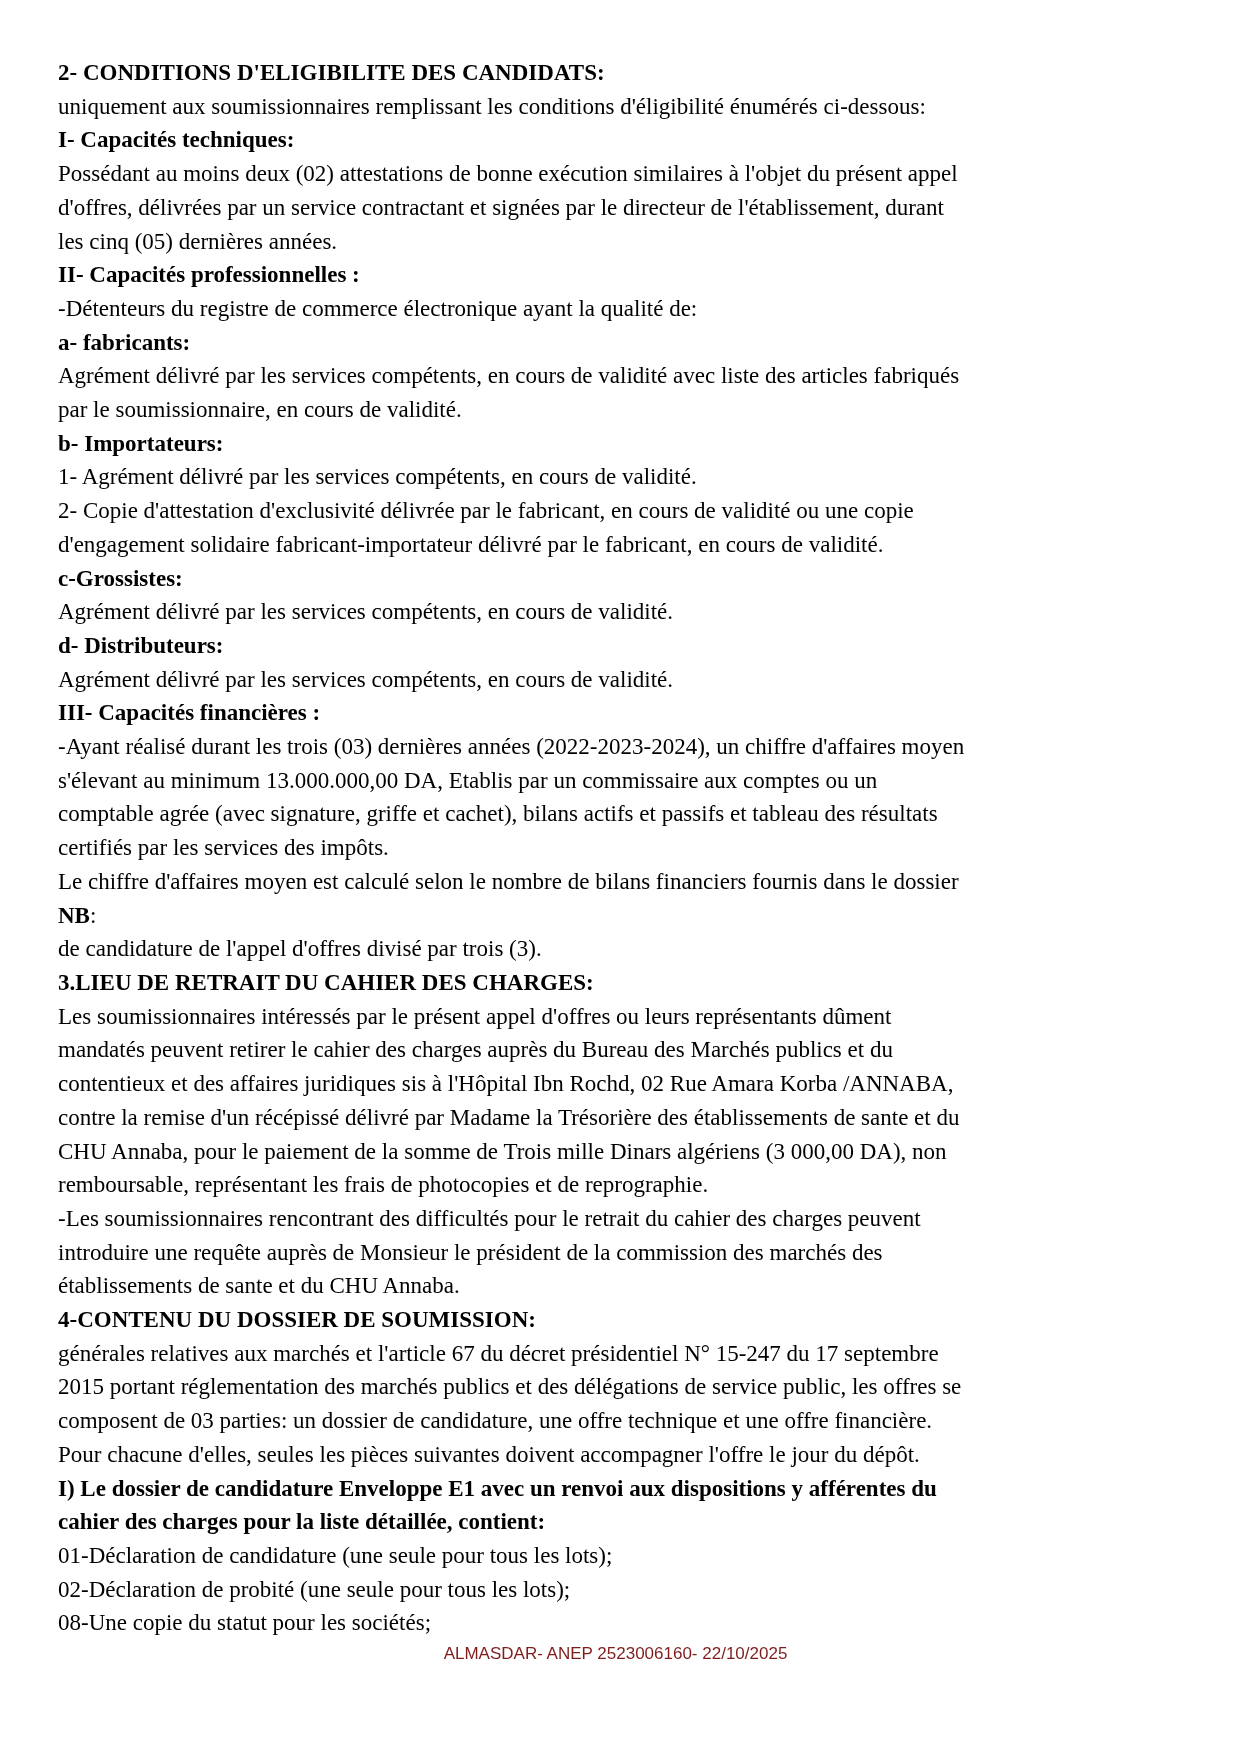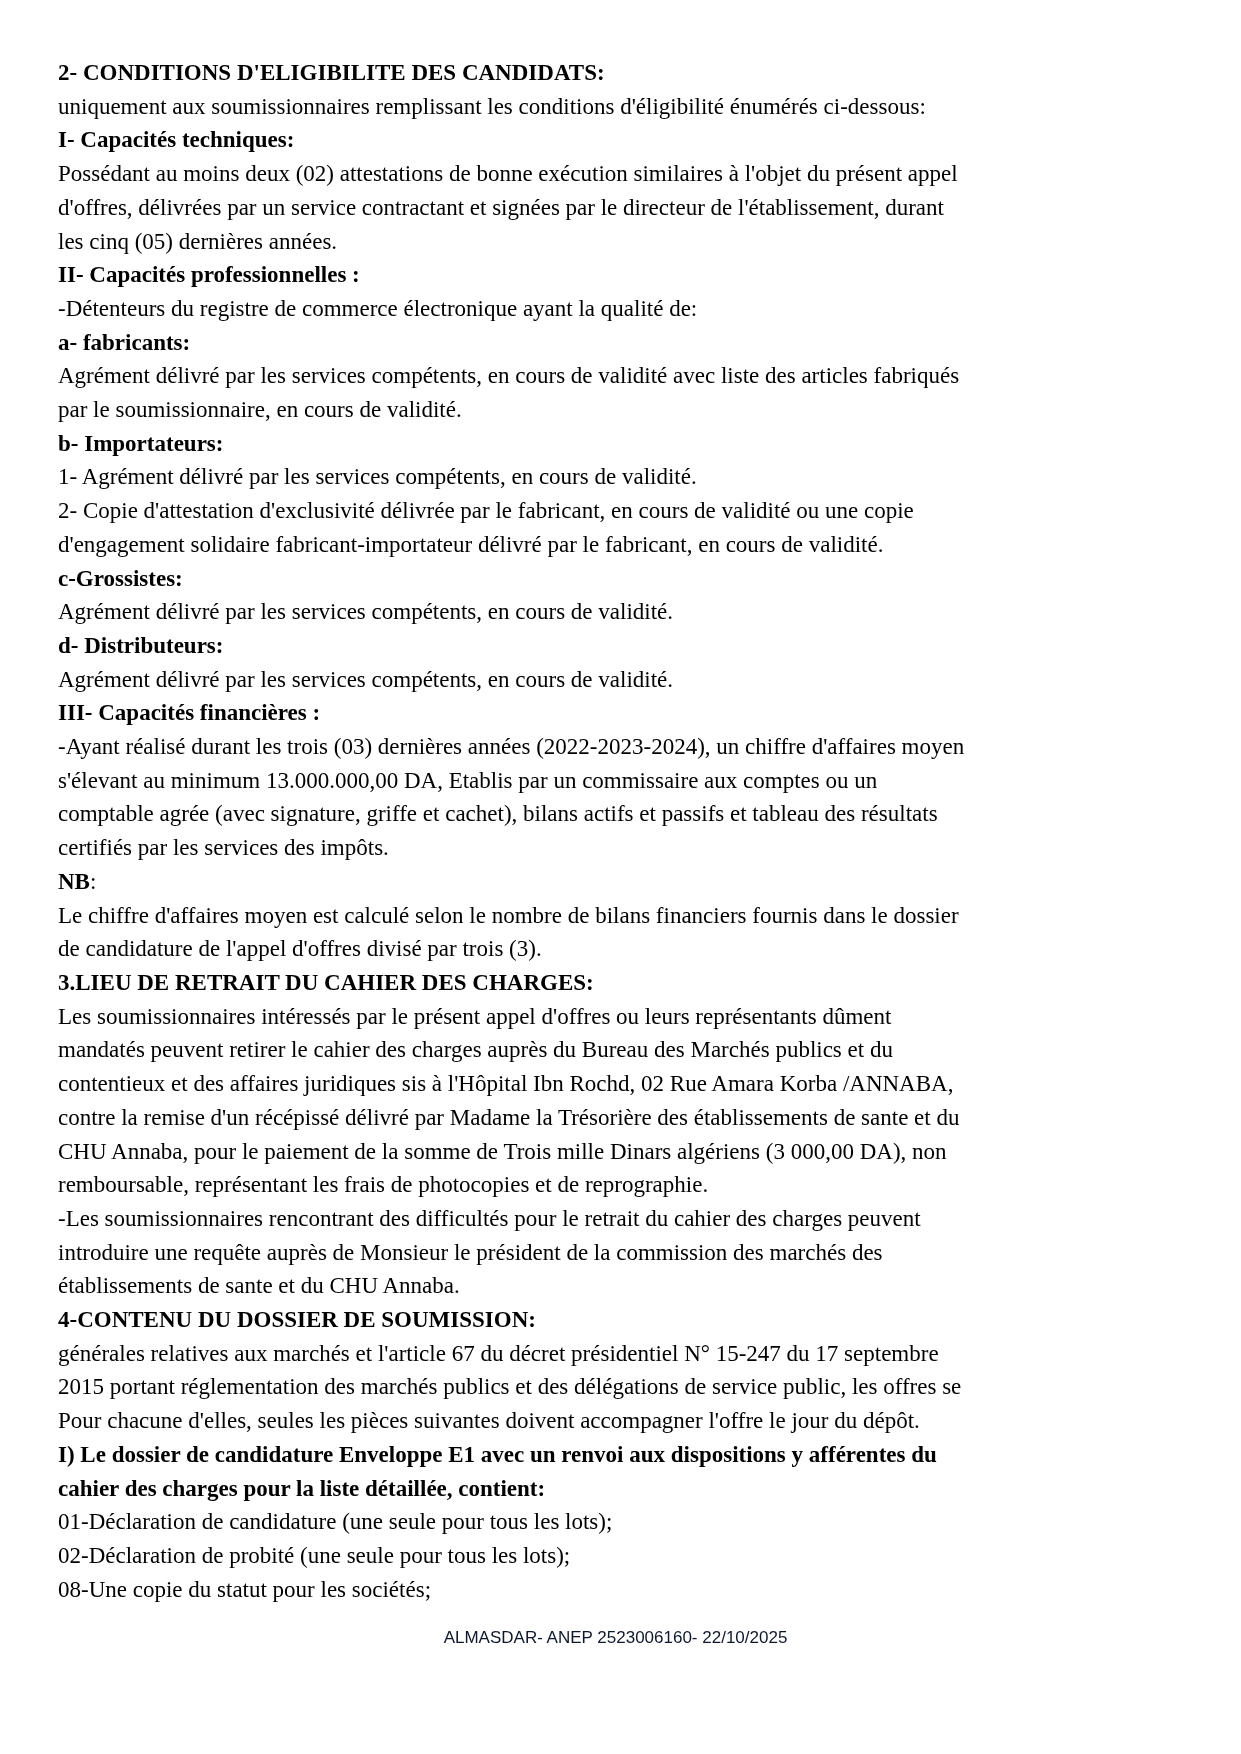--- a/index.html
+++ b/index.html
@@ -26,25 +26,25 @@
     line-height: 33.7px;
   }
   .line {
     white-space: nowrap;
     margin-left: 18px;
   }
   .line .b {
     font-weight: bold;
   }
   .footer {
-    margin-top: 22px;
+    margin-top: 4px;
     text-align: center;
     font-family: "Liberation Sans", "DejaVu Sans", sans-serif;
     font-size: 17px;
-    color: #0f172a;
+    color: #7f1d1d;
   }
 </style>
 </head>
 <body>
 
 <div class="page">
   <div class="doc">
       <div class="line"><span class="b">2- CONDITIONS D'ELIGIBILITE DES CANDIDATS:</span></div>
       <div class="line"><span>uniquement aux soumissionnaires remplissant les conditions d'éligibilité énumérés ci-dessous:</span></div>
       <div class="line"><span class="b">I- Capacités techniques:</span></div>
@@ -62,36 +62,37 @@
       <div class="line"><span>d'engagement solidaire fabricant-importateur délivré par le fabricant, en cours de validité.</span></div>
       <div class="line"><span class="b">c-Grossistes:</span></div>
       <div class="line"><span>Agrément délivré par les services compétents, en cours de validité.</span></div>
       <div class="line"><span class="b">d- Distributeurs:</span></div>
       <div class="line"><span>Agrément délivré par les services compétents, en cours de validité.</span></div>
       <div class="line"><span class="b">III- Capacités financières :</span></div>
       <div class="line"><span>-Ayant réalisé durant les trois (03) dernières années (2022-2023-2024), un chiffre d'affaires moyen</span></div>
       <div class="line"><span>s'élevant au minimum 13.000.000,00 DA, Etablis par un commissaire aux comptes ou un</span></div>
       <div class="line"><span>comptable agrée (avec signature, griffe et cachet), bilans actifs et passifs et tableau des résultats</span></div>
       <div class="line"><span>certifiés par les services des impôts.</span></div>
+      <div class="line"><span>Le chiffre d'affaires moyen est calculé selon le nombre de bilans financiers fournis dans le dossier</span></div>
       <div class="line"><span class="b">NB</span><span>:</span></div>
-      <div class="line"><span>Le chiffre d'affaires moyen est calculé selon le nombre de bilans financiers fournis dans le dossier</span></div>
       <div class="line"><span>de candidature de l'appel d'offres divisé par trois (3).</span></div>
       <div class="line"><span class="b">3.LIEU DE RETRAIT DU CAHIER DES CHARGES:</span></div>
       <div class="line"><span>Les soumissionnaires intéressés par le présent appel d'offres ou leurs représentants dûment</span></div>
       <div class="line"><span>mandatés peuvent retirer le cahier des charges auprès du Bureau des Marchés publics et du</span></div>
       <div class="line"><span>contentieux et des affaires juridiques sis à l'Hôpital Ibn Rochd, 02 Rue Amara Korba /ANNABA,</span></div>
       <div class="line"><span>contre la remise d'un récépissé délivré par Madame la Trésorière des établissements de sante et du</span></div>
       <div class="line"><span>CHU Annaba, pour le paiement de la somme de Trois mille Dinars algériens (3 000,00 DA), non</span></div>
       <div class="line"><span>remboursable, représentant les frais de photocopies et de reprographie.</span></div>
       <div class="line"><span>-Les soumissionnaires rencontrant des difficultés pour le retrait du cahier des charges peuvent</span></div>
       <div class="line"><span>introduire une requête auprès de Monsieur le président de la commission des marchés des</span></div>
       <div class="line"><span>établissements de sante et du CHU Annaba.</span></div>
       <div class="line"><span class="b">4-CONTENU DU DOSSIER DE SOUMISSION:</span></div>
       <div class="line"><span>générales relatives aux marchés et l'article 67 du décret présidentiel N° 15-247 du 17 septembre</span></div>
       <div class="line"><span>2015 portant réglementation des marchés publics et des délégations de service public, les offres se</span></div>
+      <div class="line"><span>composent de 03 parties: un dossier de candidature, une offre technique et une offre financière.</span></div>
       <div class="line"><span>Pour chacune d'elles, seules les pièces suivantes doivent accompagner l'offre le jour du dépôt.</span></div>
       <div class="line"><span class="b">I) Le dossier de candidature Enveloppe E1 avec un renvoi aux dispositions y afférentes du</span></div>
       <div class="line"><span class="b">cahier des charges pour la liste détaillée, contient:</span></div>
       <div class="line"><span>01-Déclaration de candidature (une seule pour tous les lots);</span></div>
       <div class="line"><span>02-Déclaration de probité (une seule pour tous les lots);</span></div>
       <div class="line"><span>08-Une copie du statut pour les sociétés;</span></div>
     </div>
   <div class="footer">ALMASDAR- ANEP 2523006160- 22/10/2025</div>
 </div>
 

